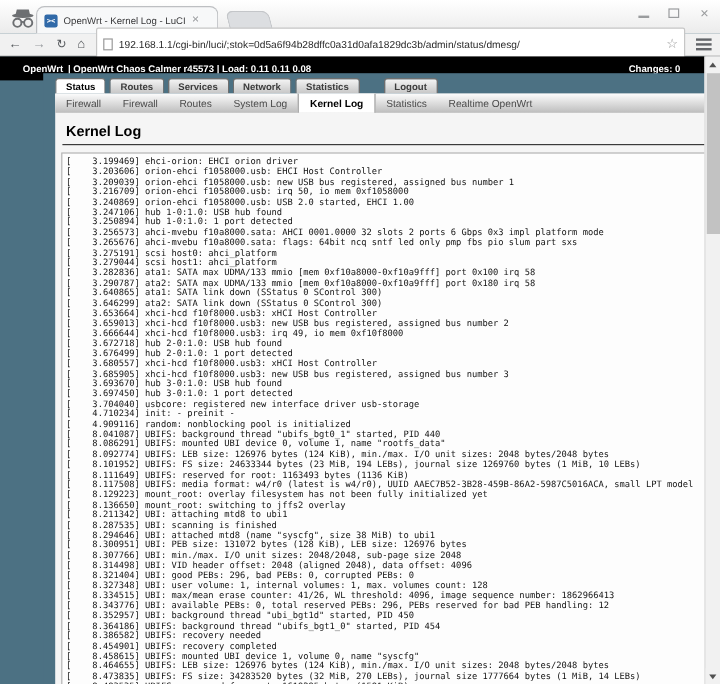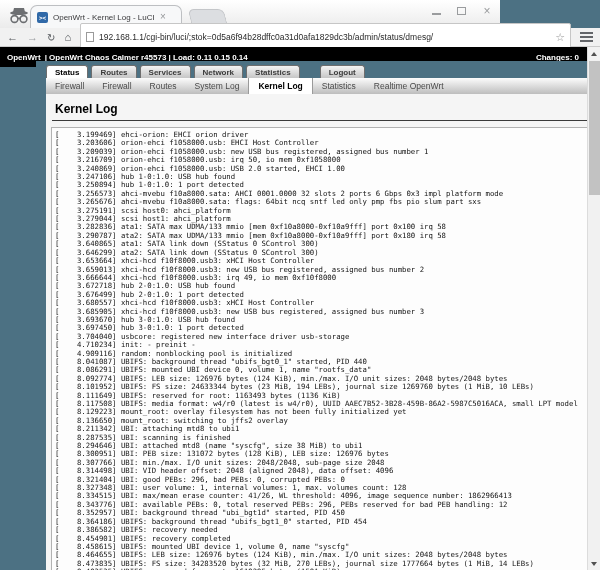--- a/index.html
+++ b/index.html
@@ -3,21 +3,21 @@
 <meta charset="utf-8">
 <style>
   * { box-sizing: border-box; }
   html,body { margin:0; padding:0; }
   body {
     width:600px; height:570px; overflow:hidden; position:relative;
     font-family:"Liberation Sans", sans-serif;
     background:#4c7183;
   }
   
-  .titlebar { position:absolute; top:0; left:0; width:500px; height:28px;
+  .titlebar { position:absolute; top:0; left:0; width:600px; height:28px;
     background:linear-gradient(#ffffff,#ebebeb); }
   .incognito { position:absolute; left:7px; top:7px; width:24px; height:17px; }
   .browser-tab { position:absolute; left:30px; top:5px; width:152px; height:23px;
     background:#f7f8f9; border:1px solid #bdbfc2; border-bottom:none;
     border-radius:7px 7px 0 0; display:flex; align-items:center; padding:0 6px; }
   .favicon { width:11px; height:11px; background:#3069a8; border-radius:2px; color:#fff;
     font:bold 6px/11px "DejaVu Sans Mono",monospace; text-align:center; flex:0 0 auto; }
   .tab-title { font-size:8px; color:#38383a; margin-left:5px; white-space:nowrap;
     overflow:hidden; width:104px; }
   .tab-close { color:#96989b; font-size:10px; line-height:10px; margin-left:3px; }
@@ -41,21 +41,21 @@
     border-radius:2px; display:flex; align-items:center; padding:0 5px; gap:5px; }
   .doc-icon { width:8px; height:10px; border:1px solid #9a9a9a; background:#fff; flex:0 0 auto; }
   .url-text { flex:1; font-size:8.5px; color:#2a2a2a; white-space:nowrap; overflow:hidden; }
   .star-icon { color:#9a9a9a; font-size:11px; line-height:11px; }
   .menu-icon { width:13px; display:flex; flex-direction:column; gap:2px; }
   .menu-icon i { display:block; height:2px; background:#636569; }
 
   
   .luci-topbar { position:absolute; top:47px; left:0; width:600px; height:20px;
     background:#000; color:#fff; display:flex; align-items:center;
-    padding:0 7px; font-size:8px; font-weight:bold; }
+    padding:0 19px; font-size:8px; font-weight:bold; }
   .luci-topbar .brand { margin-right:4px; }
   .changes { margin-left:auto; margin-right:14px; }
 
   
   .page { position:absolute; top:61px; left:12px; width:600px; height:509px; background:#4c7183;margin-left:24px; }
   .main-tabs { position:absolute; left:10px; top:4px; display:flex; }
   .tab-item { background:linear-gradient(#f4f4f4,#c6c6c6); border:1px solid #6e6e6e;
     border-bottom:none; border-radius:3px 3px 0 0; padding:2px 8px; margin-right:3px;
     font-size:8px; font-weight:bold; color:#3c3c3c; height:13px; line-height:9px; }
   .tab-item.active { background:#fff; color:#000; }
@@ -129,21 +129,21 @@
   </div>
   <span class="menu-icon">
       <i></i>
       <i></i>
       <i></i>
     </span>
 </div>
 
 <div class="luci-topbar">
   <span class="brand">OpenWrt</span>
-  <span>| OpenWrt Chaos Calmer r45573 | Load: 0.11 0.15 0.14</span>
+  <span>| OpenWrt Chaos Calmer r45573 | Load: 0.11 0.11 0.08</span>
   <span class="changes">Changes: 0</span>
 </div>
 
 <div class="page">
   <div class="main-tabs">
       <div class="tab-item active">Status</div>
       <div class="tab-item">Routes</div>
       <div class="tab-item">Services</div>
       <div class="tab-item">Network</div>
       <div class="tab-item">Statistics</div>

